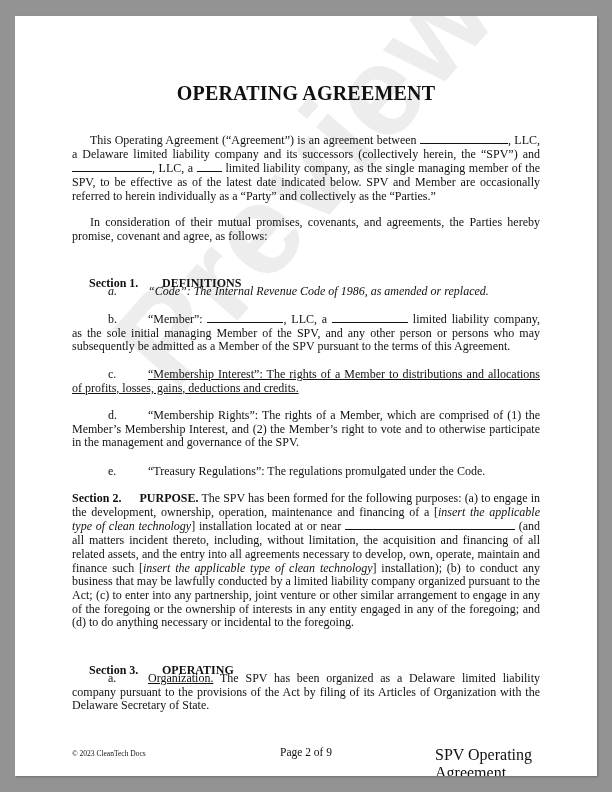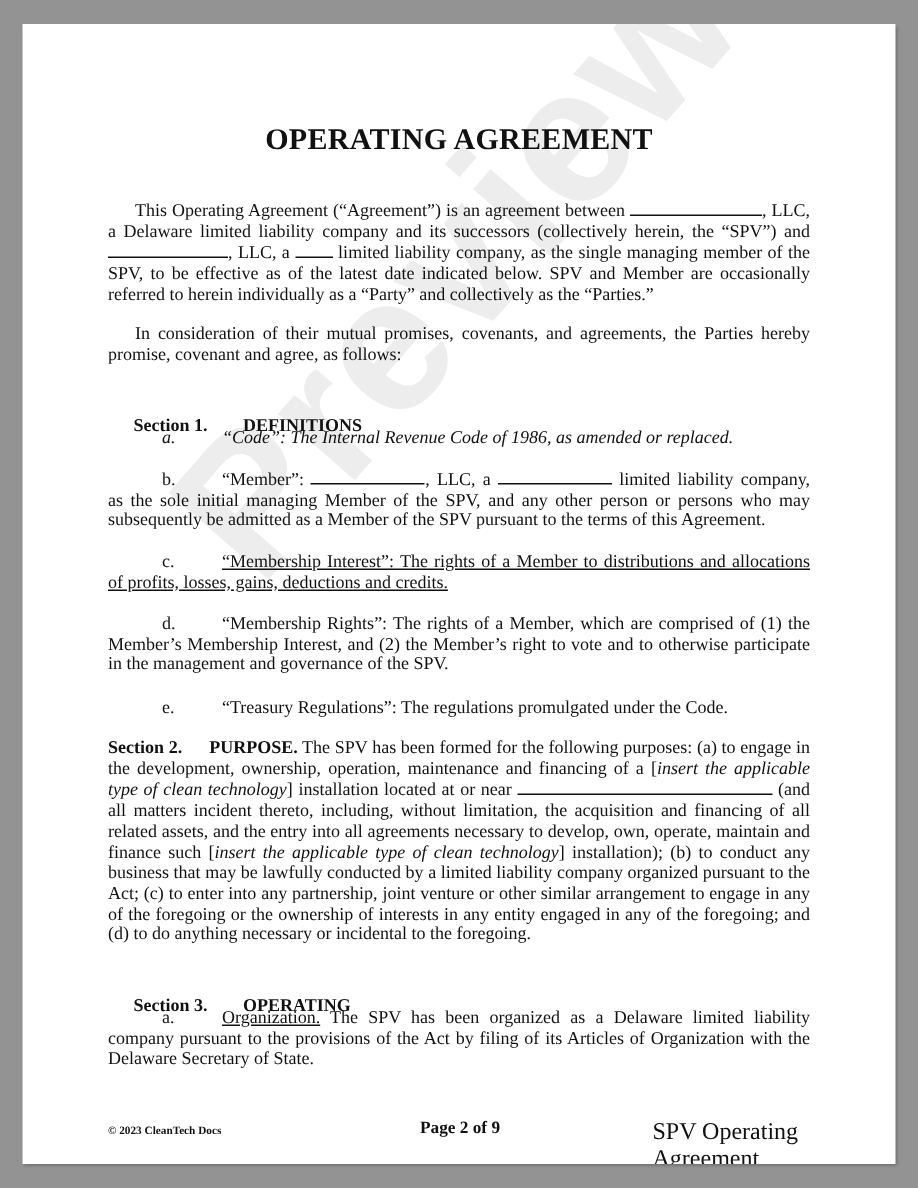--- a/index.html
+++ b/index.html
@@ -77,22 +77,22 @@
     }
     .blank { display: inline-block; border-bottom: 1px solid #111; height: 11px; vertical-align: baseline; }
     .it { font-style: italic; }
     .u { text-decoration: underline; margin-top: 31px; }
     .footer {
       position: absolute;
       top: 730px; left: 0; width: 582px;
       font-family: "Liberation Serif", serif;
       color: #111;
     }
-    .footer-left { position: absolute; left: 57px; top: 3px; font-size: 7.5px; font-weight: bold; }
-    .footer-center { position: absolute; left: 265px; top: 0; font-size: 11.5px; font-weight: bold; }
+    .footer-left { position: absolute; left: 57px; top: 3px; font-size: 7.5px; }
+    .footer-center { position: absolute; left: 265px; top: 0; font-size: 11.5px; }
     .footer-right { position: absolute; left: 420px; top: 0; font-size: 16px; }
   </style>
 </head>
 <body>
 
 <div class="page">
   <div class="watermark">Preview</div>
 
   <div class="content">
     <div class="title">OPERATING AGREEMENT</div>

